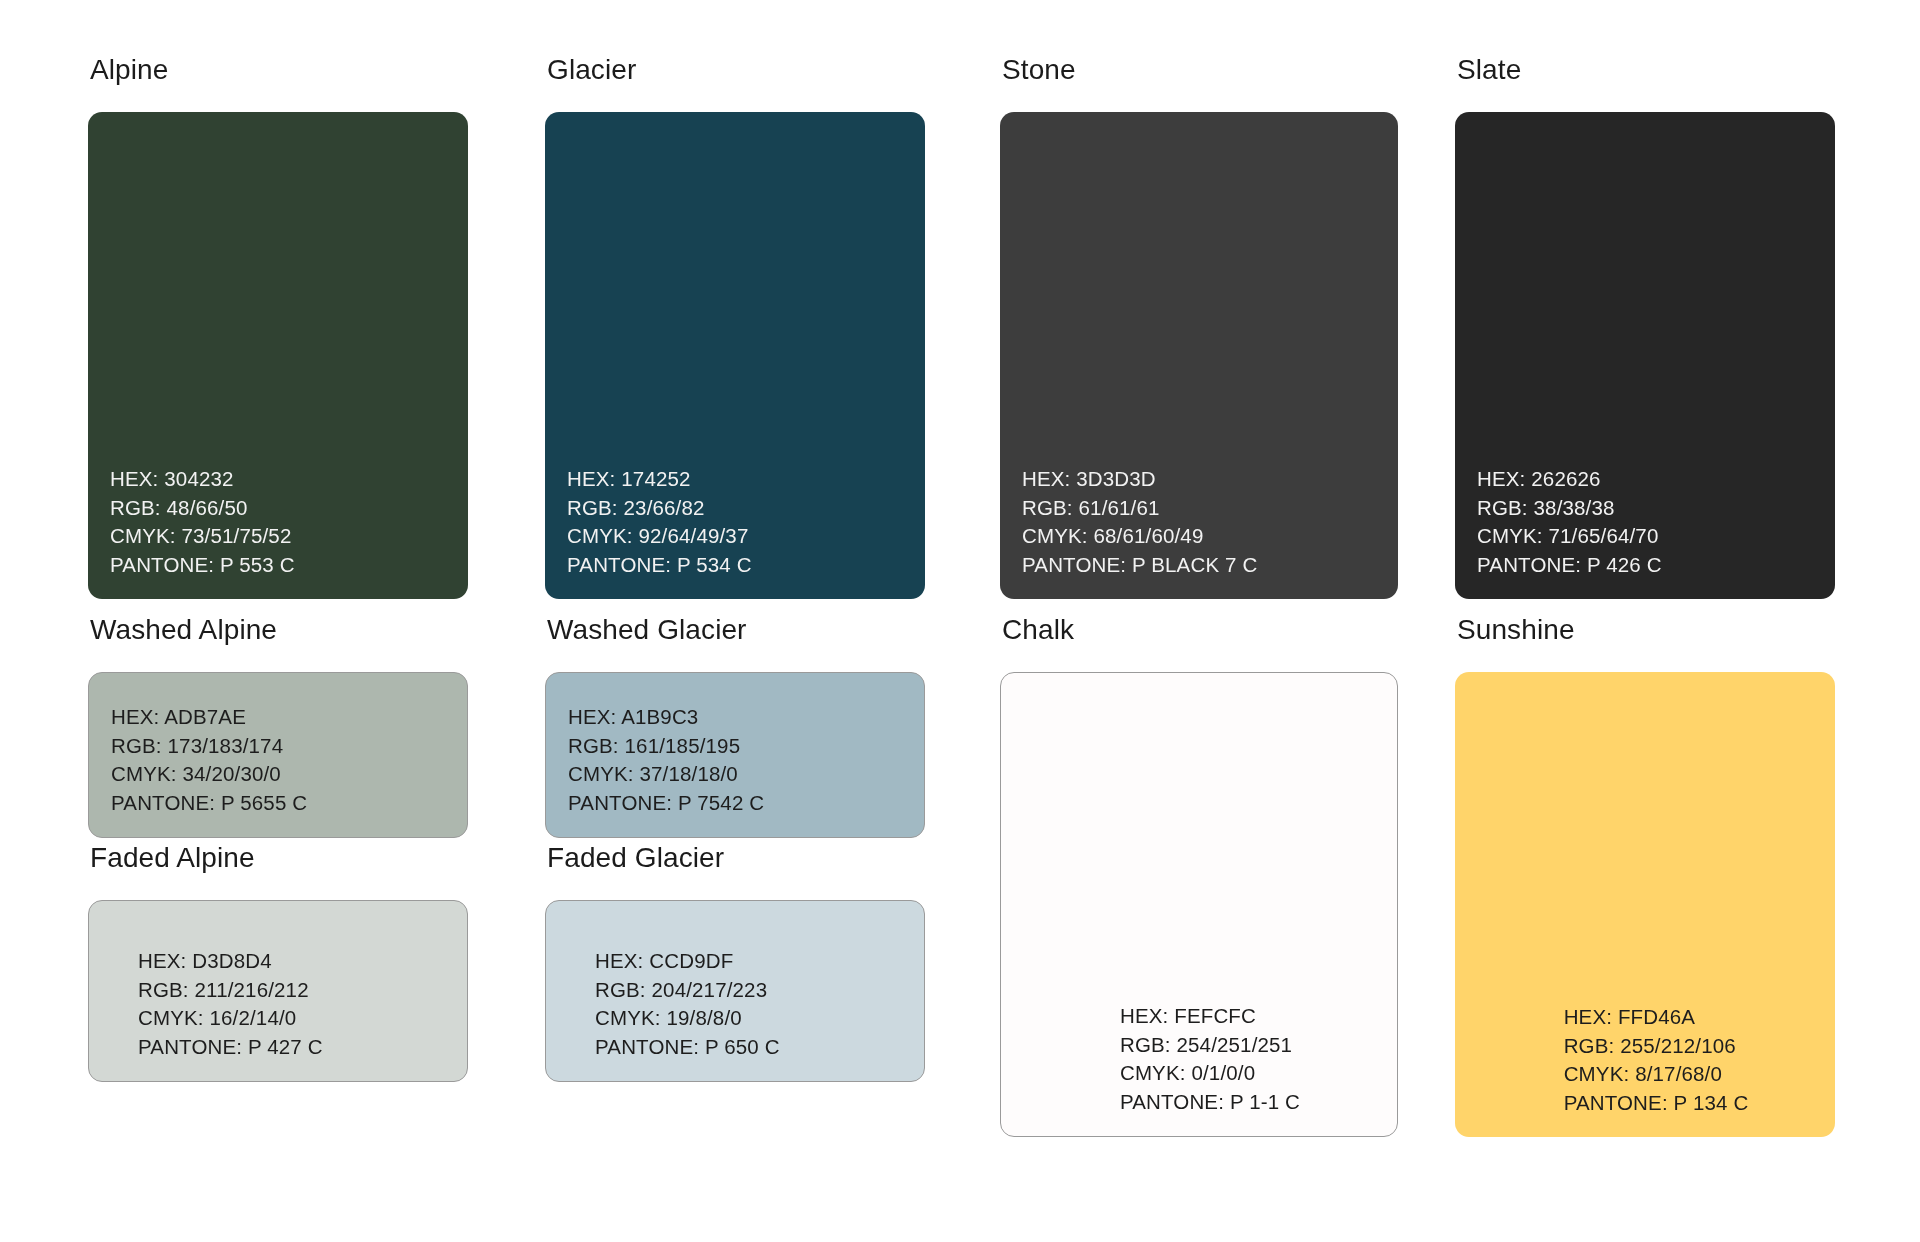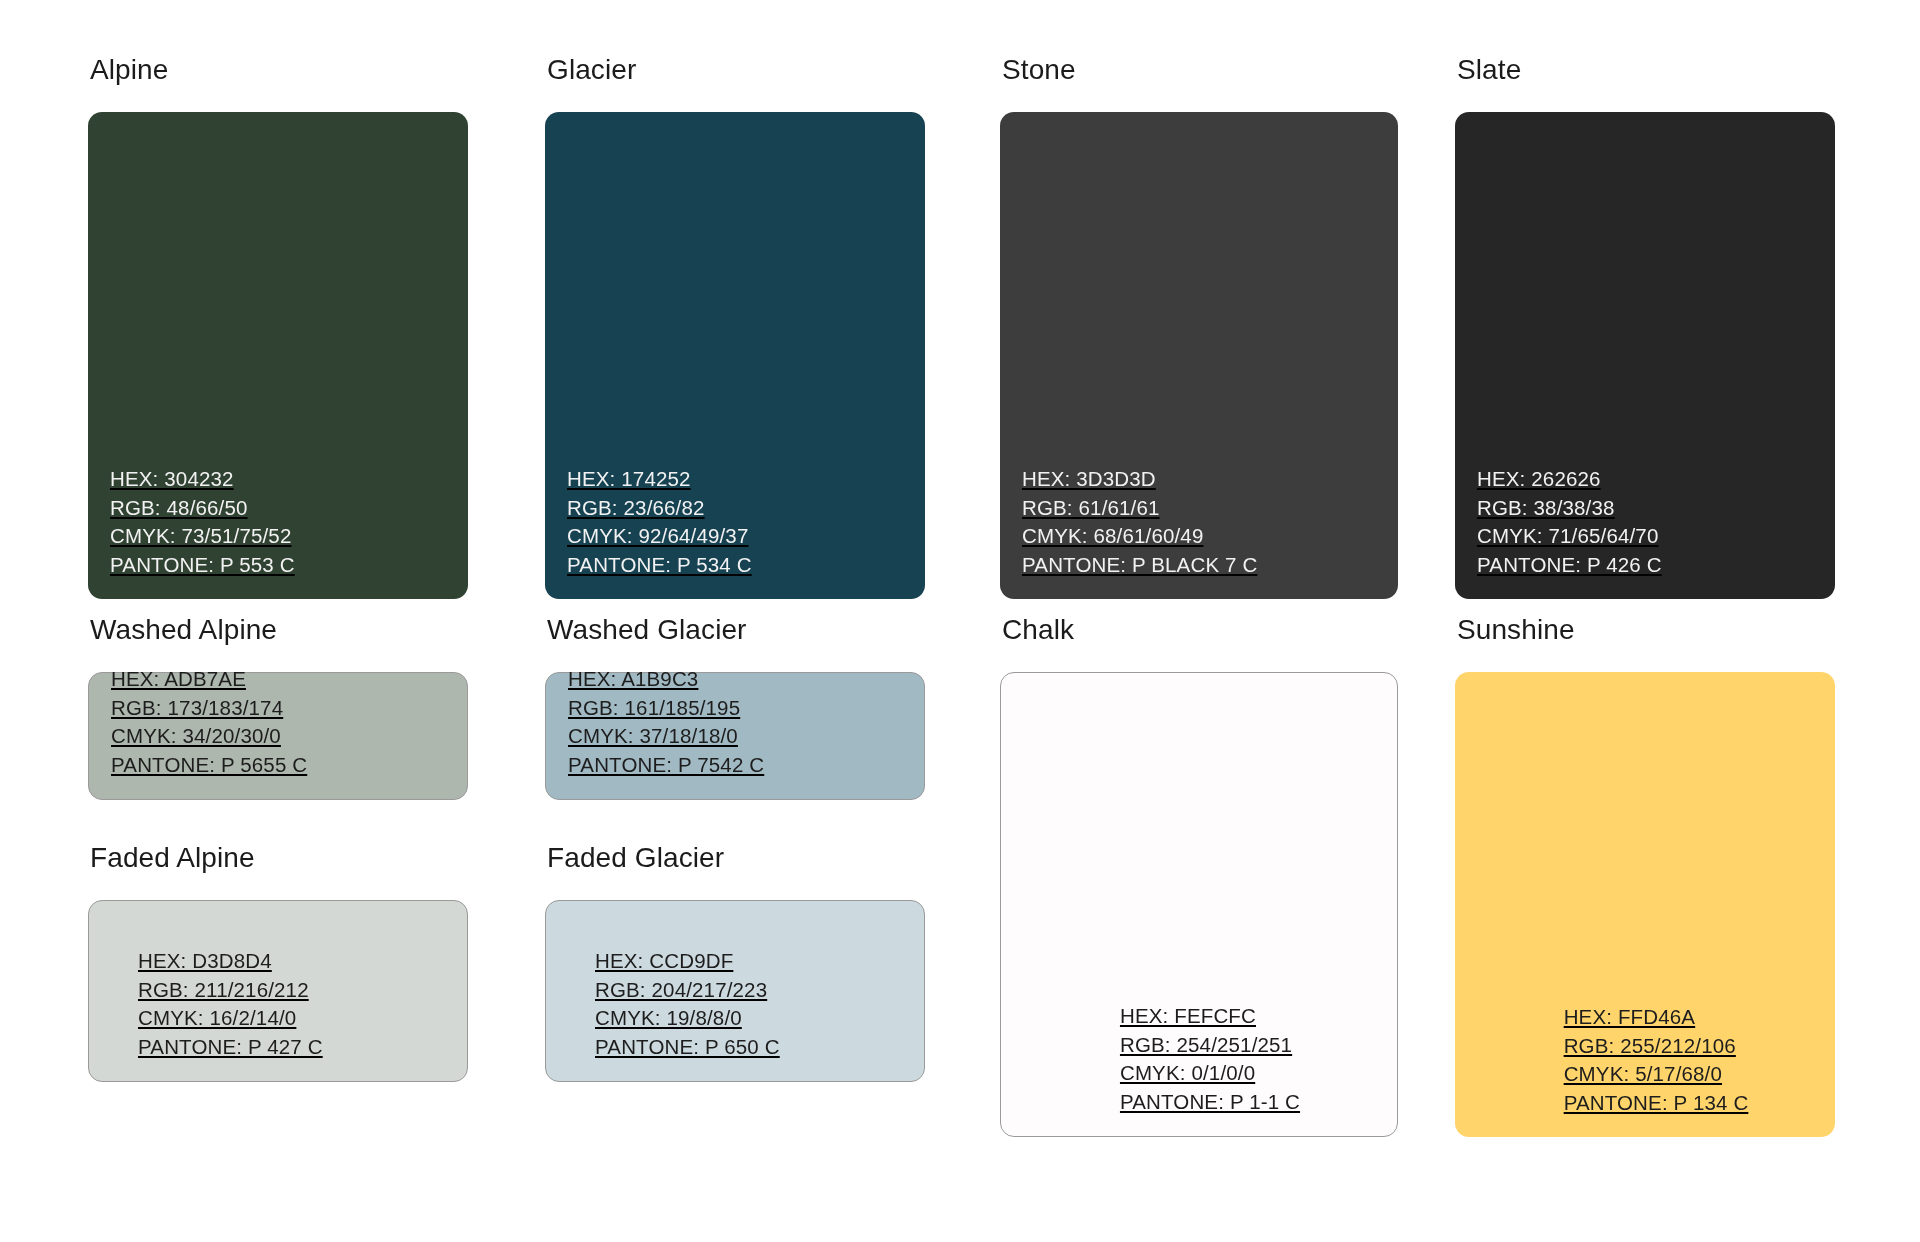--- a/index.html
+++ b/index.html
@@ -56,39 +56,38 @@
     flex-direction: column;
     justify-content: flex-end;
   }
 
   .swatch-chip.bordered {
     border: 1.5px solid #9a9a9a;
   }
 
   .swatch-specs {
     padding: 0 0 20px 22px;
-    text-decoration: underline;
   }
 
   .spec-line {
     font-size: 20.5px;
     line-height: 28.5px;
     letter-spacing: 0.15px;
     white-space: nowrap;
   }
 
   .spec-light .spec-line { color: #f2f2f2; }
   .spec-dark  .spec-line { color: #1d1d1d; }
 
   
   .grp-tall      { top: 40px; }
   .grp-tall .swatch-chip      { height: 487px; }
 
   .grp-mid       { top: 600px; }
-  .grp-mid .swatch-chip       { height: 128px; }
+  .grp-mid .swatch-chip       { height: 166px; }
 
   .grp-low       { top: 828px; }
   .grp-low .swatch-chip       { height: 182px; padding-left: 27px; }
 
   .grp-big       { top: 600px; }
   .grp-big .swatch-chip       { height: 465px; align-items: center; }
 </style>
 </head>
 <body>
 
@@ -208,20 +207,20 @@
         </div>
       </div>
     </div>
 
     <div class="swatch-group grp-big">
       <div class="swatch-label">Sunshine</div>
       <div class="swatch-chip spec-dark" style="background-color: rgb(255, 212, 106);">
         <div class="swatch-specs">
           <div class="spec-line">HEX: FFD46A</div>
           <div class="spec-line">RGB: 255/212/106</div>
-          <div class="spec-line">CMYK: 5/17/68/0</div>
+          <div class="spec-line">CMYK: 8/17/68/0</div>
           <div class="spec-line">PANTONE: P 134 C</div>
         </div>
       </div>
     </div>
   </div>
 
 </div>
 
 </body></html>

